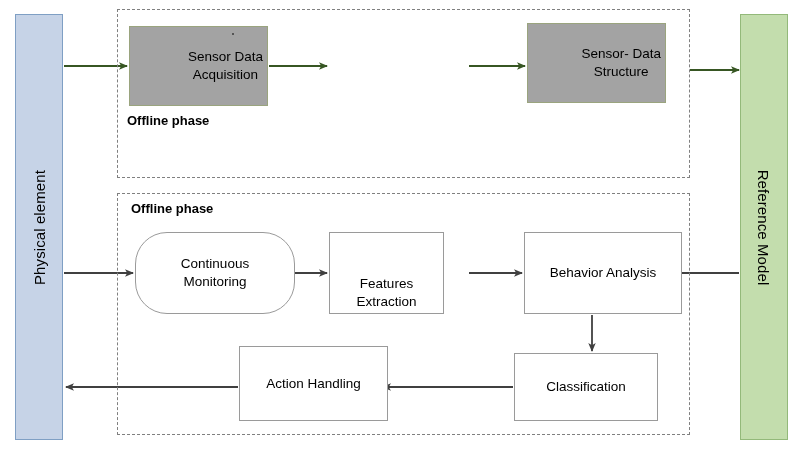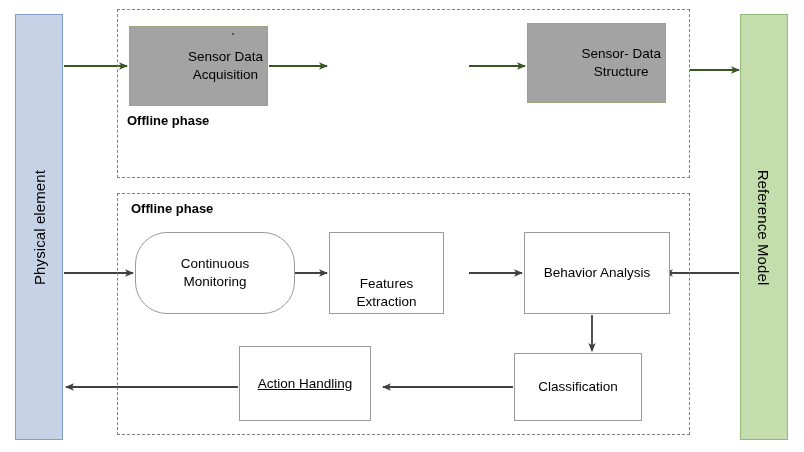--- a/index.html
+++ b/index.html
@@ -101,23 +101,23 @@
     background: #ffffff;
     border: 1px solid #9a9a9a;
   }
 
   .n-sensor-acq   { left: 129px; top: 26px;  width: 139px; height: 80px; }
   .n-wavelets     { left: 329px; top: 26px;  width: 139px; height: 80px; }
   .n-sensor-ds    { left: 527px; top: 23px;  width: 139px; height: 80px; }
 
   .n-continuous   { left: 135px; top: 232px; width: 160px; height: 82px; border-radius: 32px; }
   .n-features     { left: 329px; top: 232px; width: 115px; height: 82px; align-items: flex-end; }
-  .n-behavior     { left: 524px; top: 232px; width: 146px; height: 82px; }
-  .n-classify     { left: 514px; top: 353px; width: 128px; height: 68px; }
-  .n-action       { left: 239px; top: 346px; width: 132px; height: 75px; text-decoration: underline; }
+  .n-behavior     { left: 524px; top: 232px; width: 158px; height: 82px; }
+  .n-classify     { left: 514px; top: 353px; width: 144px; height: 68px; }
+  .n-action       { left: 239px; top: 346px; width: 149px; height: 75px; }
 
   
   .speck {
     position: absolute;
     left: 232px; top: 33px;
     width: 2px; height: 2px;
     background: #555555;
   }
 </style>
 </head>

